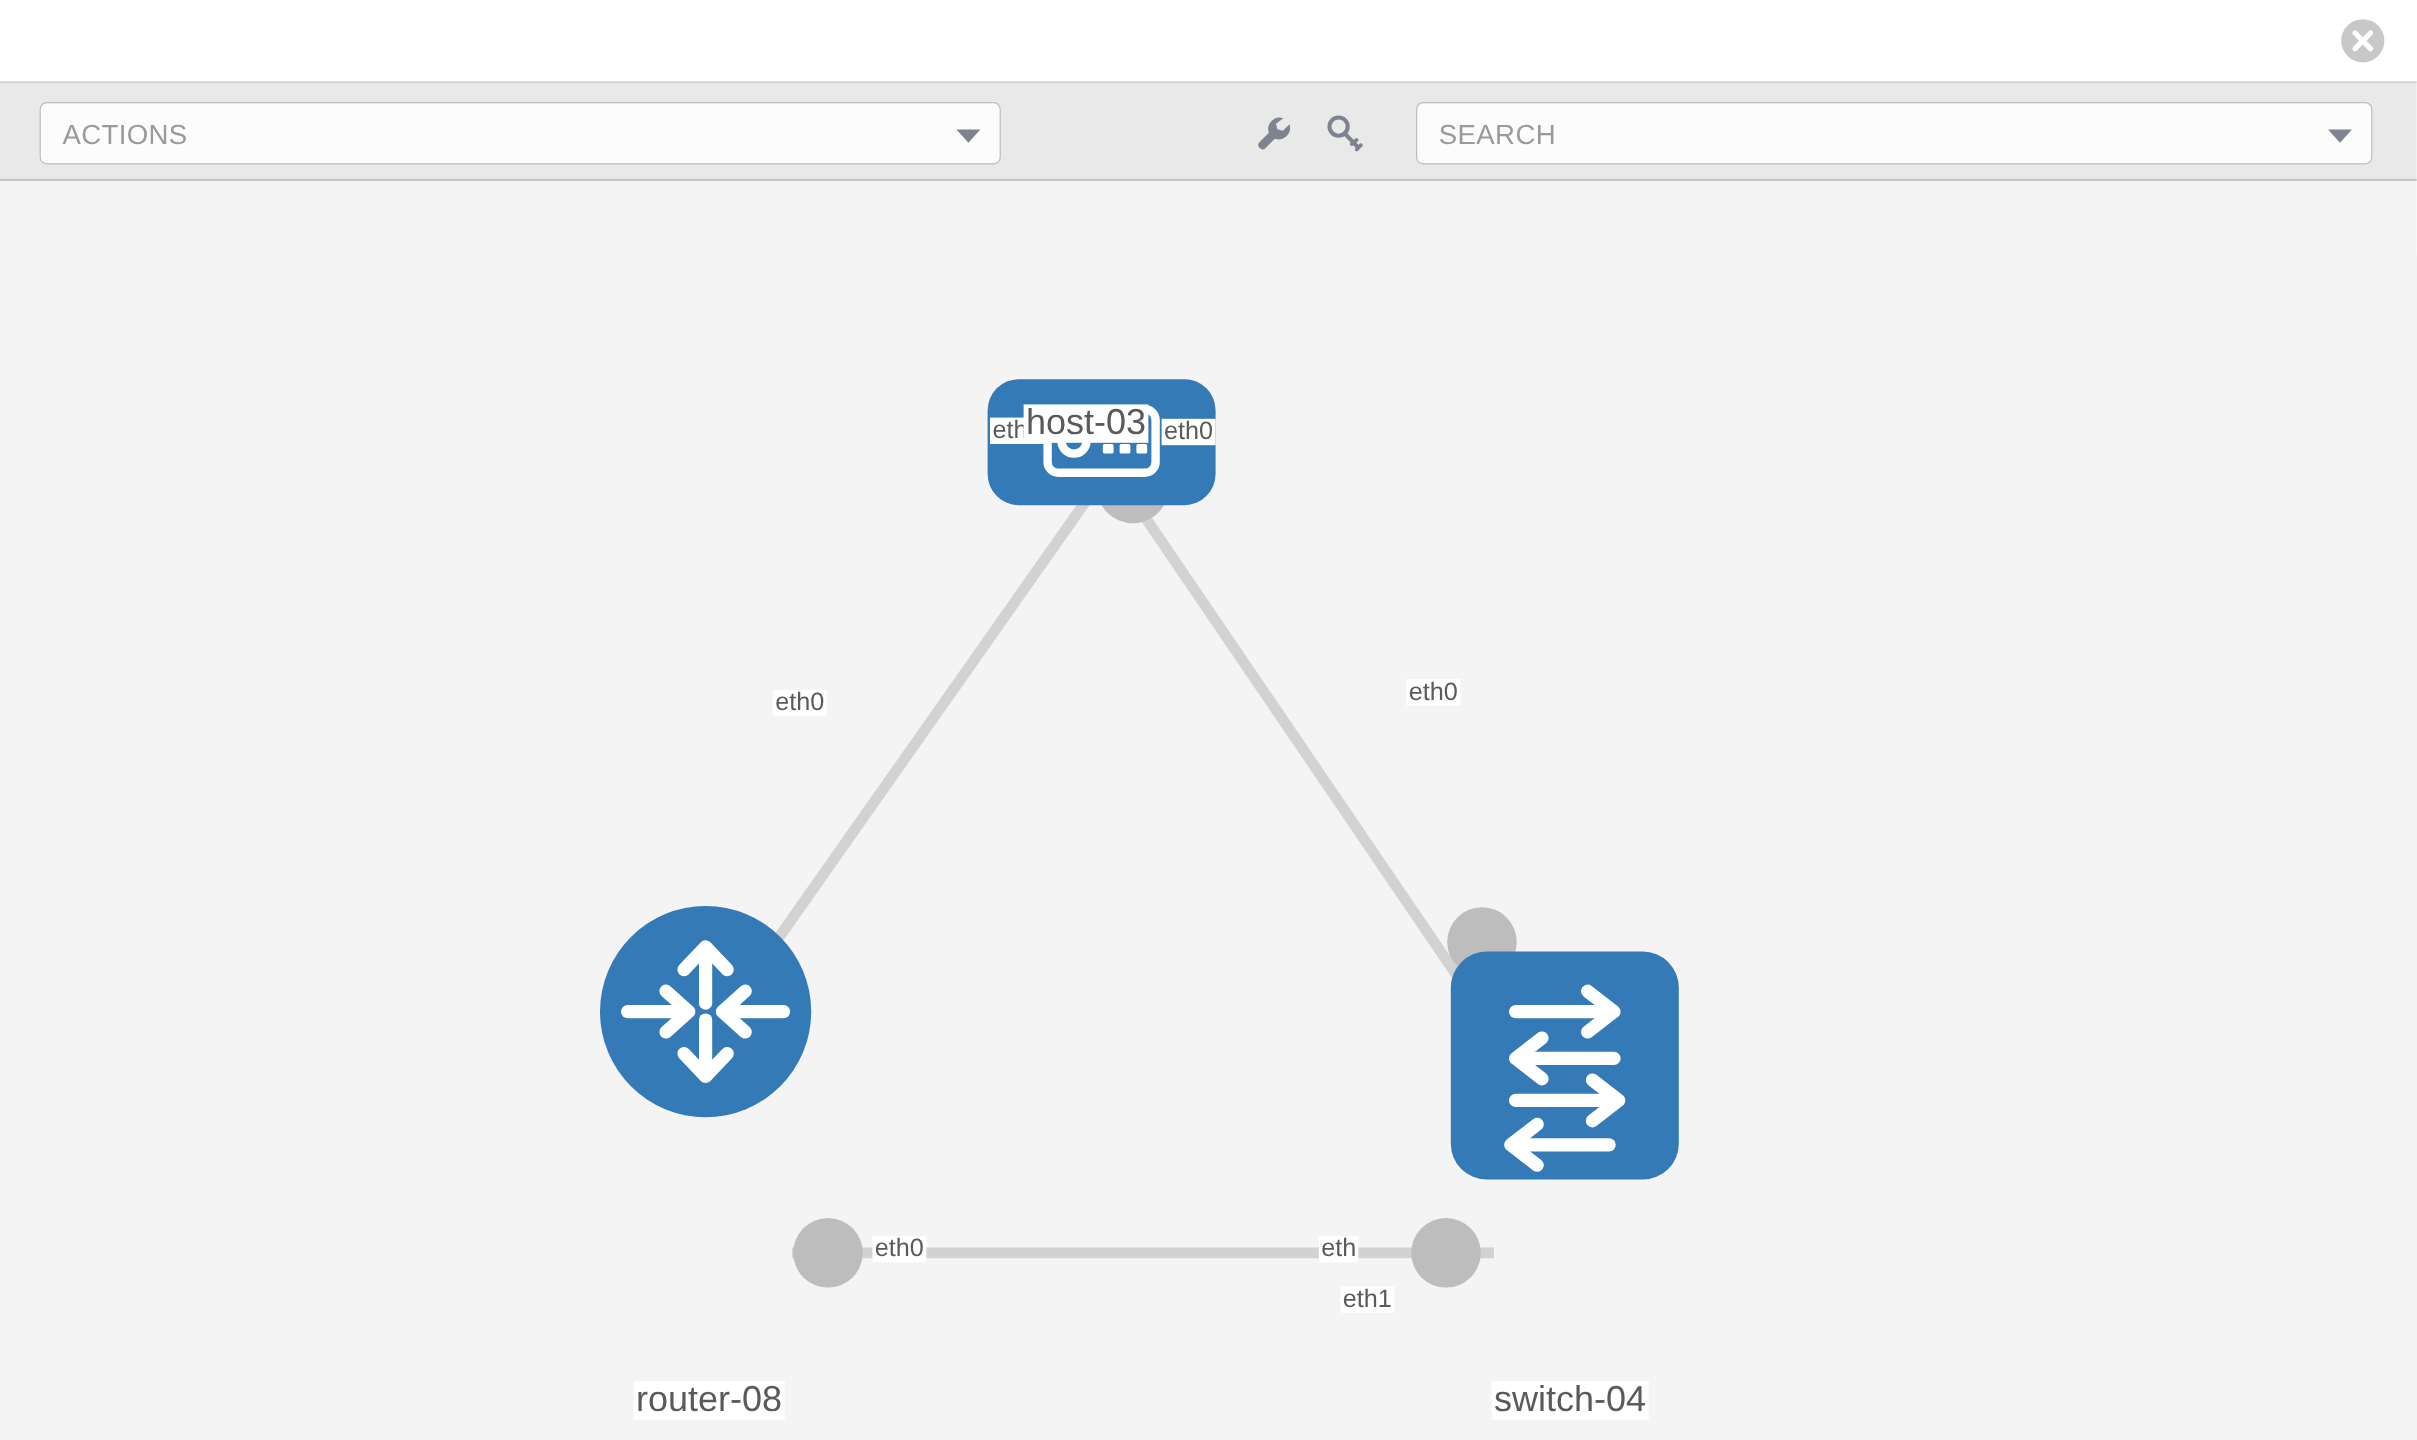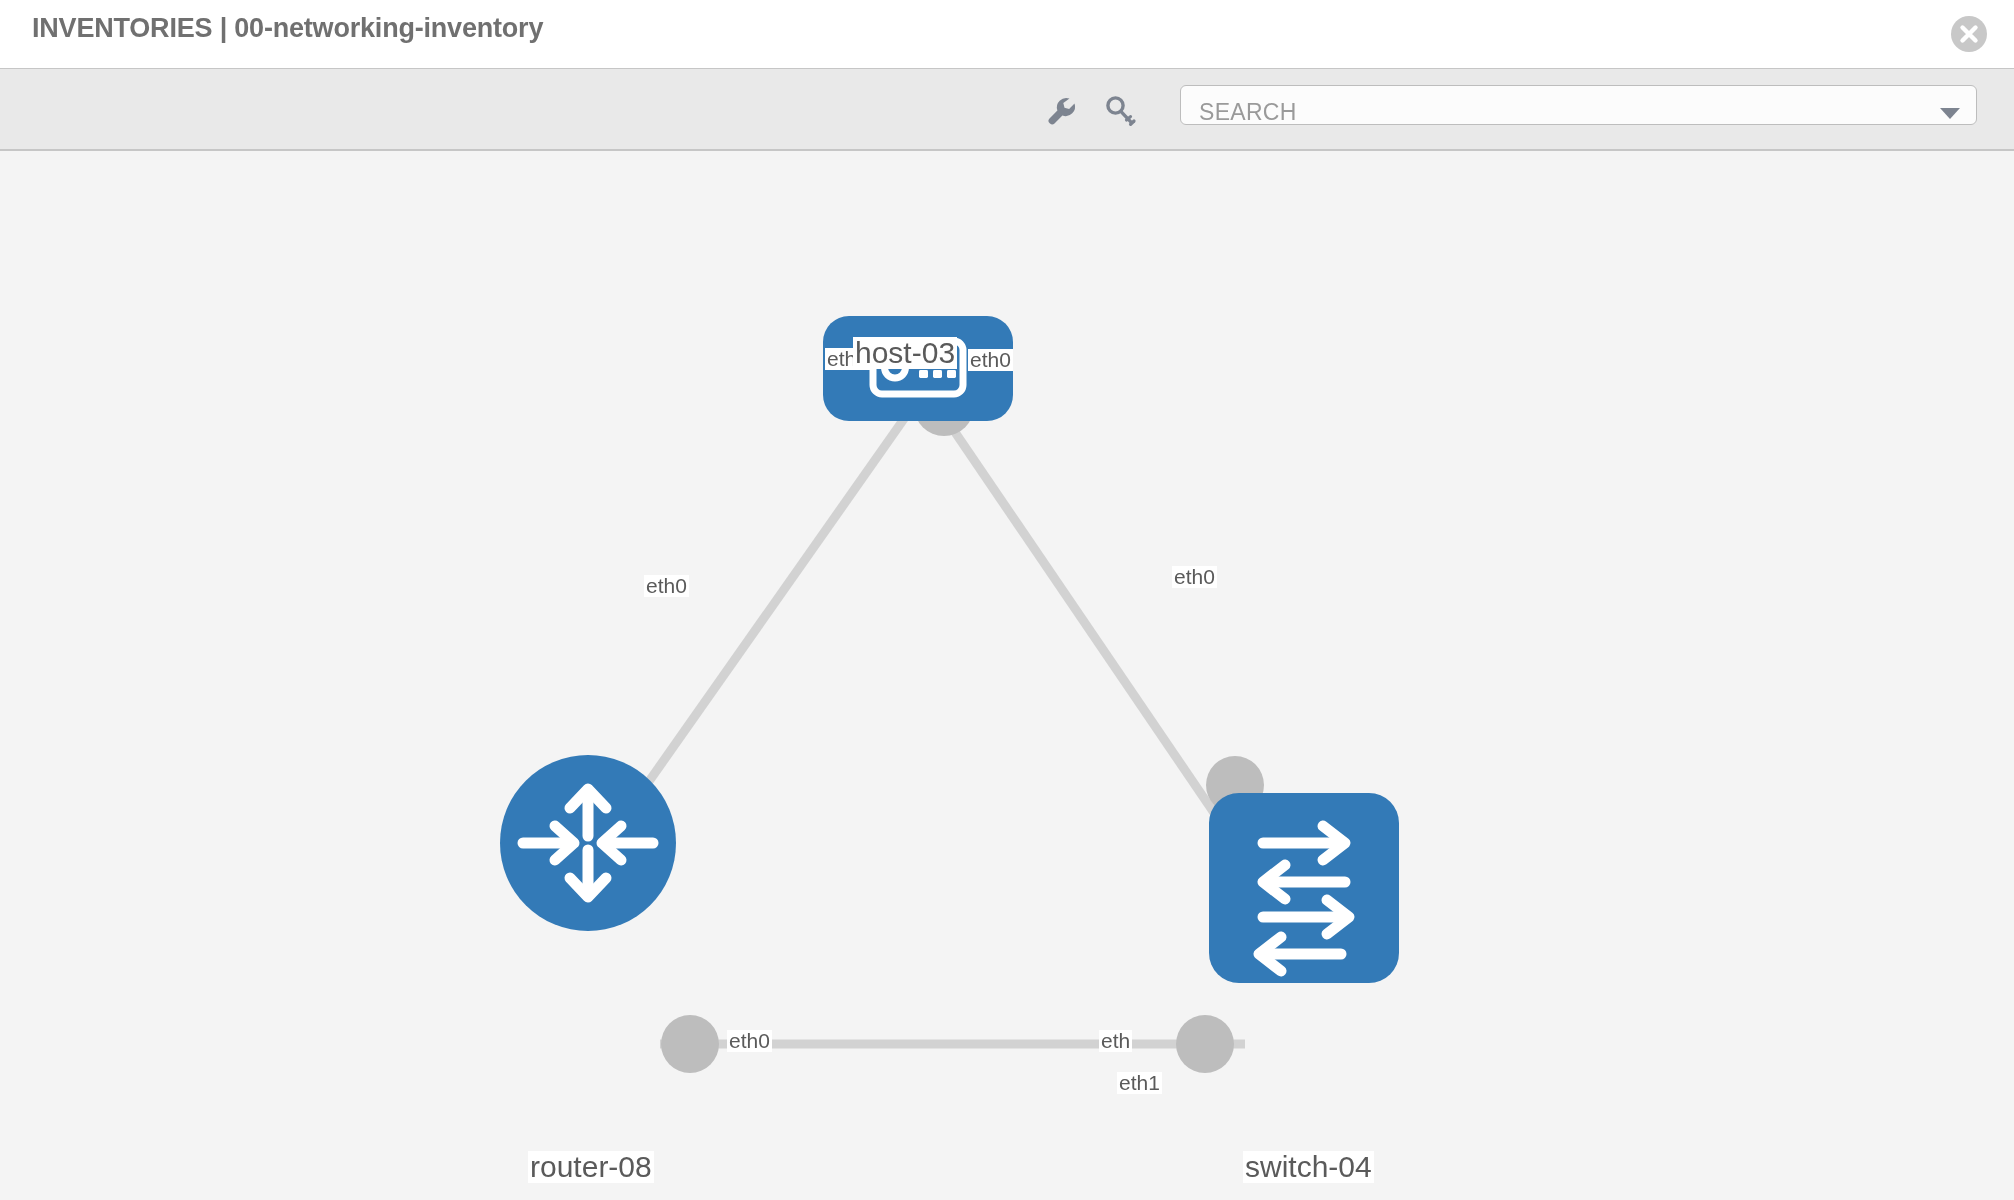--- a/index.html
+++ b/index.html
@@ -56,21 +56,21 @@
   }
   .tool-icon {
     position: absolute; top: 22px;
     width: 42px; height: 42px; cursor: pointer;
     color: #7d8490;
   }
   .tool-icon.wrench { left: 1040px; }
   .tool-icon.key    { left: 1100px; }
   .search-box {
     position: absolute; left: 1180px; top: 16px;
-    width: 797px; height: 40px;
+    width: 797px; height: 52px;
     background: #fcfcfc;
     border: 1px solid #bdbdbd; border-radius: 6px;
     cursor: text;
   }
   .search-label {
     position: absolute; left: 18px; top: 13px;
     font-size: 23px; color: #9a9a9a; letter-spacing: 0.3px;
   }
 
   
@@ -93,30 +93,33 @@
   }
   .nlabel.node-name { font-size: 30px; }
   .nlabel.if-name   { font-size: 21px; }
 </style>
 </head>
 <body>
 
 <div id="app">
 
   <div class="header">
-    <div class="header-title">INVENTORIES | 00-networking-inventory</div>
     <div class="close-btn">
       <svg width="36" height="36" viewBox="0 0 36 36" aria-hidden="true">
         <path d="M11.5 11.5 L24.5 24.5 M24.5 11.5 L11.5 24.5" stroke="#ffffff" stroke-width="4.4" stroke-linecap="round"></path>
       </svg>
     </div>
   </div>
 
   <div class="toolbar">
 
+    <div class="actions-select">
+      <span class="actions-label">ACTIONS</span>
+      <span class="caret"></span>
+    </div>
 
     <div class="tool-icon wrench">
       <svg width="42" height="42" viewBox="0 0 42 42" aria-hidden="true">
         <path d="M29.5 7.5 a9.5 9.5 0 0 0 -12.1 12.1 L9.5 27.5 a3.2 3.2 0 0 0 0 4.5 l0.5 0.5 a3.2 3.2 0 0 0 4.5 0 l7.9 -7.9 a9.5 9.5 0 0 0 12.1 -12.1 l-5.4 5.4 -4.6 -1.2 -1.2 -4.6 z" fill="#7d8490"></path>
       </svg>
     </div>
 
     <div class="tool-icon key">
       <svg width="42" height="42" viewBox="0 0 42 42" aria-hidden="true">
         <circle cx="15.5" cy="14.5" r="7.6" fill="none" stroke="#7d8490" stroke-width="3.4"></circle>

